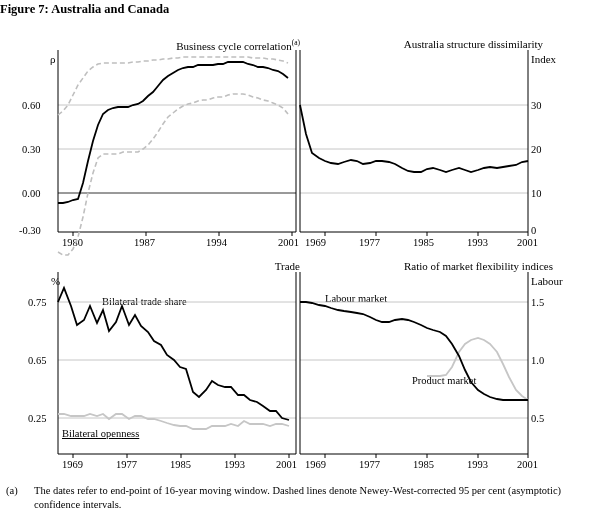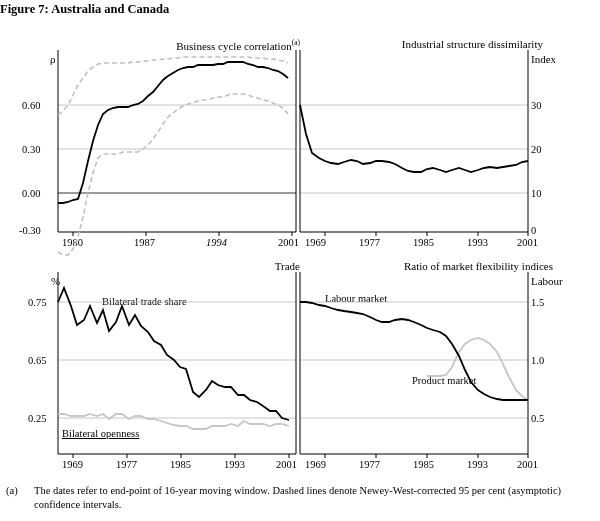--- a/index.html
+++ b/index.html
@@ -54,37 +54,37 @@
   .sup { font-size:7.5px; vertical-align:super; }
 </style>
 </head>
 <body>
 
 <div class="title">Figure 7: Australia and Canada</div>
 
 <div class="panel-title" style="left:60px; top:38px; width:240px;">
   <span>Business cycle correlation</span><span class="sup">(a)</span>
 </div>
-<div class="panel-title" style="left:303px; top:38px; width:240px;">Industrial structure dissimilarity</div>
+<div class="panel-title" style="left:303px; top:38px; width:240px;">Australia structure dissimilarity</div>
 <div class="panel-title" style="left:60px; top:260px; width:240px;">Trade</div>
 <div class="panel-title" style="left:303px; top:260px; width:250px;">Ratio of market flexibility indices</div>
 
 <div class="axis-label" style="left:50px; top:53px;">ρ</div>
 <div class="axis-label" style="left:531px; top:53px;">Index</div>
 <div class="axis-label" style="left:51px; top:275px;">%</div>
 <div class="axis-label" style="left:531px; top:275px;">Labour</div>
 
 <div class="tick-label" style="left:22px; top:100px;">0.60</div>
 <div class="tick-label" style="left:22px; top:144px;">0.30</div>
 <div class="tick-label" style="left:22px; top:188px;">0.00</div>
 <div class="tick-label" style="left:19px; top:225px;">-0.30</div>
 
 <div class="tick-label" style="left:62px; top:237px;">1980</div>
 <div class="tick-label" style="left:134px; top:237px;">1987</div>
-<div class="tick-label" style="left:206px; top:237px;font-style:italic;">1994</div>
+<div class="tick-label" style="left:206px; top:237px;">1994</div>
 <div class="tick-label" style="left:278px; top:237px;">2001</div>
 
 <div class="tick-label" style="left:531px; top:100px;">30</div>
 <div class="tick-label" style="left:531px; top:144px;">20</div>
 <div class="tick-label" style="left:531px; top:188px;">10</div>
 <div class="tick-label" style="left:531px; top:225px;">0</div>
 
 <div class="tick-label" style="left:305px; top:237px;">1969</div>
 <div class="tick-label" style="left:359px; top:237px;">1977</div>
 <div class="tick-label" style="left:413px; top:237px;">1985</div>

